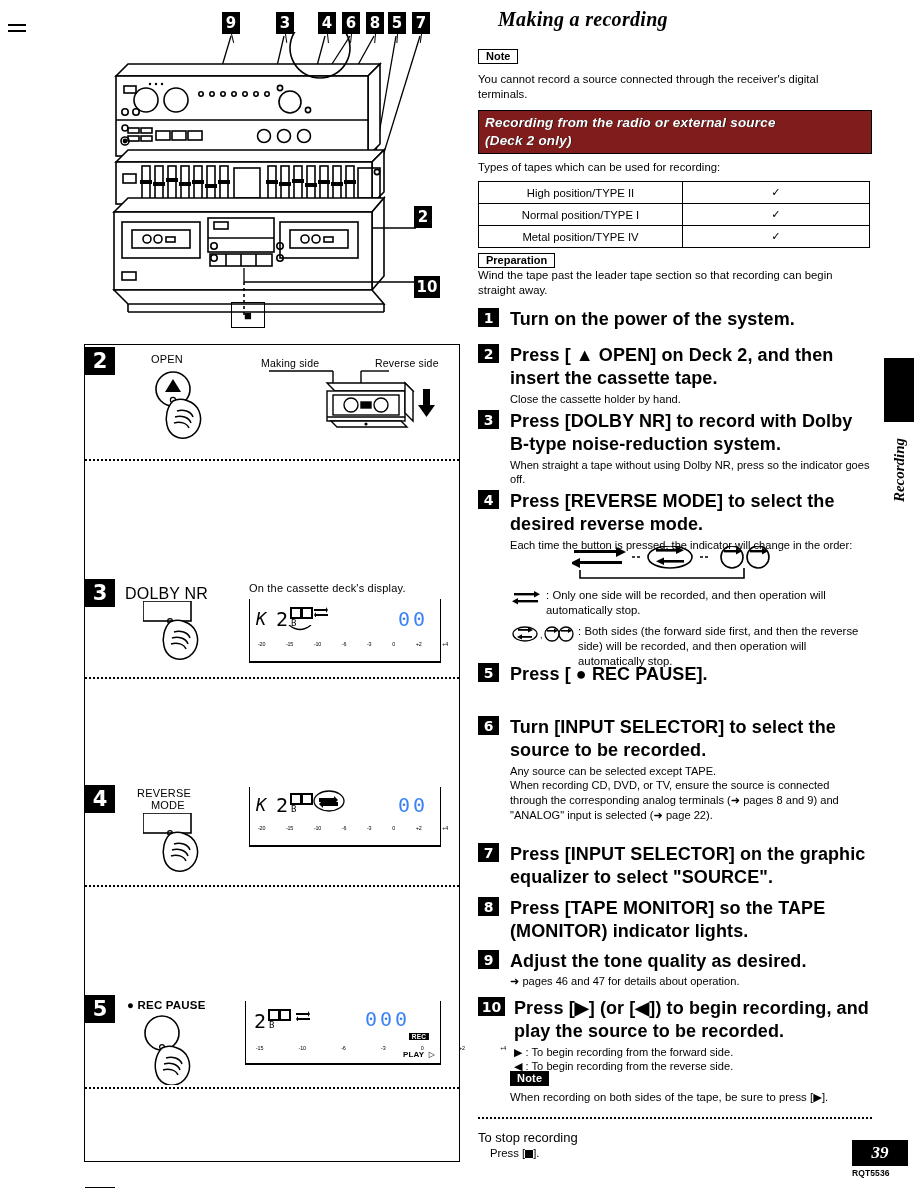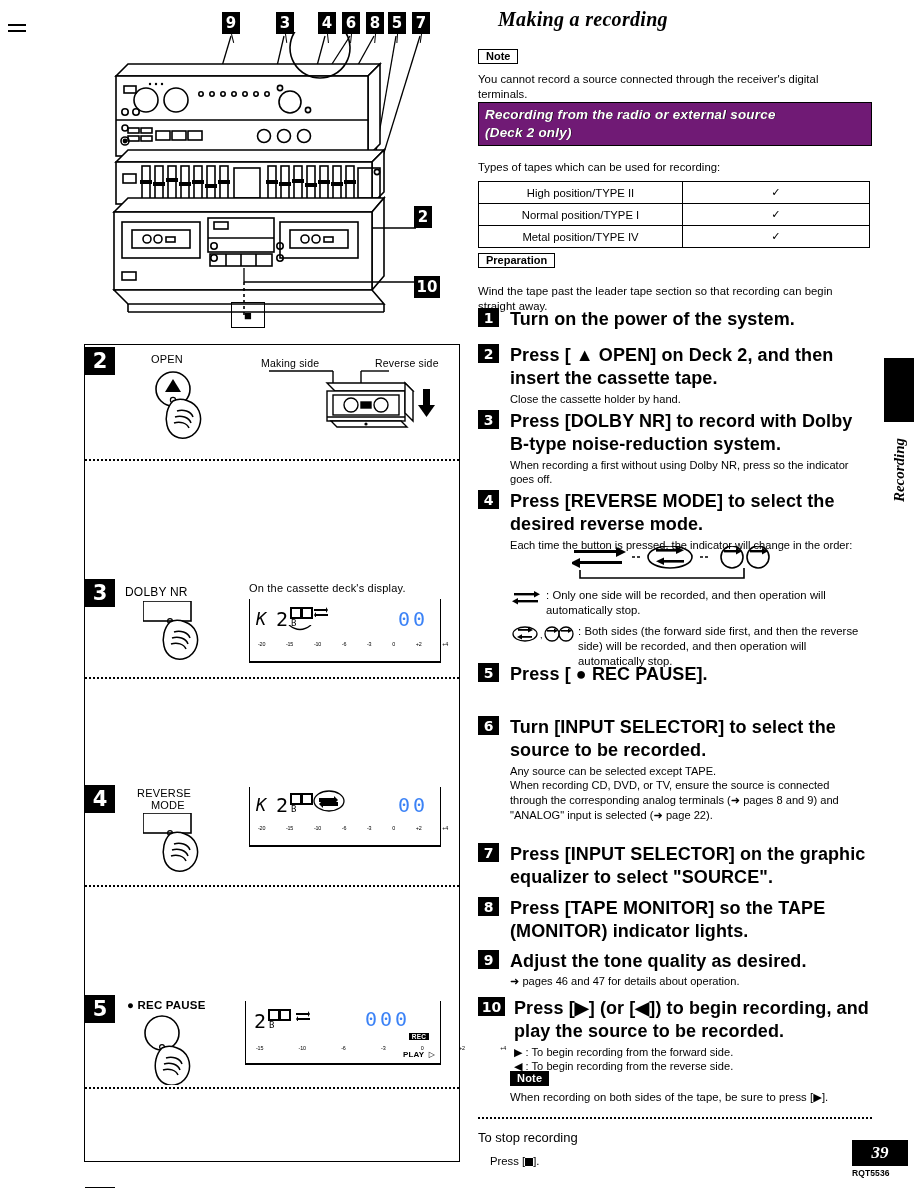--- a/index.html
+++ b/index.html
@@ -90,22 +90,22 @@
   .playtxt{font-size:8px;font-weight:bold;letter-spacing:.2px;}
 
   
   .right-col{position:absolute;left:476px;top:0;width:400px;height:1188px;}
   h1.title{
     font-family:"Liberation Serif", serif;
     font-style:italic;font-weight:bold;font-size:20px;
     margin:0;padding:0;position:absolute;left:22px;top:8px;letter-spacing:.3px;
   }
   .banner{
-    position:absolute;left:2px;top:102px;width:392px;height:42px;
-    border:1.6px solid #000;background:#701a75;color:#fff;overflow:hidden;
+    position:absolute;left:2px;top:110px;width:392px;height:42px;
+    border:1.6px solid #000;background:#7f1d1d;color:#fff;overflow:hidden;
   }
   .banner .btxt{
     font-size:13.5px;font-weight:bold;font-style:italic;line-height:1.32;
     padding:3px 0 0 6px;letter-spacing:.2px;
     text-shadow:0.6px 0 0 #000;
   }
   .bodytext{font-size:11.3px;line-height:1.33;letter-spacing:.05px;}
   .taptbl{
     position:absolute;left:2px;top:181px;width:392px;
     border-collapse:collapse;font-size:11.3px;
@@ -140,21 +140,21 @@
   .model{
     position:absolute;left:852px;top:1168px;width:60px;
     font-size:8.5px;font-weight:bold;letter-spacing:.1px;
   }
   .dotline{
     position:absolute;left:478px;top:1117px;width:394px;height:0;
     border-top:2px dotted #000;
   }
   .stopsec{position:absolute;left:478px;top:1130px;width:300px;}
   .stopsec .h{font-size:13px;font-weight:normal;}
-  .stopsec .p{font-size:11.3px;margin-top:10px;padding-left:12px;}
+  .stopsec .p{font-size:11.3px;margin-top:2px;padding-left:12px;}
   .blk{display:inline-block;width:8px;height:8px;background:#000;vertical-align:-1px;}
 </style>
 </head>
 <body>
 
 <div class="page">
 
   <div class="toprule"></div>
   <div class="toprule2"></div>
 
@@ -385,21 +385,21 @@
           <g fill="#000">
             <rect x="162" y="22" width="7" height="18"></rect>
             <polygon points="157,38 174,38 165.5,50"></polygon>
           </g>
         </svg>
         <div class="dotsep" style="top:114px"></div>
       </div>
 
       <div class="panel" style="height:104px">
         <div class="pn num-badge" style="top:118px;height:28px">3</div>
-        <div class="plabel" style="left:40px;top:124px;font-size:12px">DOLBY NR</div>
+        <div class="plabel" style="left:40px;top:124px;font-size:16px">DOLBY NR</div>
         <svg style="position:absolute;left:58px;top:140px" width="90" height="70">
           <rect x="0" y="0" width="48" height="20" fill="#fff" stroke="#000" stroke-width="1.6"></rect>
           <circle cx="27" cy="20" r="2.4" fill="none" stroke="#000" stroke-width="1.2"></circle>
           <g fill="#fff" stroke="#000" stroke-width="1.5">
             <path d="M27 21 C35 17 49 21 53 31 C57 41 53 53 43 57 C33 61 23 55 21 45 C19 37 21 27 27 21 Z"></path>
             <path d="M31 31 C37 29 45 31 47 37"></path>
             <path d="M29 37 C35 35 43 37 45 43"></path>
             <path d="M28 43 C34 41 41 43 43 48"></path>
           </g>
         </svg>
@@ -590,21 +590,21 @@
       </tr>
       <tr>
         <td class="l">Metal position/TYPE  IV</td>
         <td class="c">✓</td>
       </tr>
     </tbody>
       </table>
 
     <div style="position:absolute;left:2px;top:250px;width:392px">
       <span class="tag-outline">Preparation</span>
-      <div class="bodytext" style="margin-top:16px">Wind the tape past the leader tape section so that recording can begin straight away.</div>
+      <div class="bodytext" style="margin-top:0">Wind the tape past the leader tape section so that recording can begin straight away.</div>
     </div>
 
     <div class="step" style="top:308px">
       <div class="sn num-badge">1</div>
       <div class="stxt">
           <div class="head">Turn on the power of the system.</div>
         </div>
     </div>
 
     <div class="step" style="top:344px">
@@ -612,21 +612,21 @@
       <div class="stxt">
         <div class="head">Press [ ▲ OPEN] on Deck 2, and then insert the cassette tape.</div>
         <div class="sub">Close the cassette holder by hand.</div>
       </div>
     </div>
 
     <div class="step" style="top:410px">
       <div class="sn num-badge">3</div>
       <div class="stxt">
         <div class="head">Press [DOLBY NR] to record with Dolby B-type noise-reduction system.</div>
-        <div class="sub">When recording a first without using Dolby NR, press so the indicator goes off.</div>
+        <div class="sub">When straight a tape without using Dolby NR, press so the indicator goes off.</div>
       </div>
     </div>
 
     <div class="step" style="top:490px">
       <div class="sn num-badge">4</div>
       <div class="stxt">
         <div class="head">Press [REVERSE MODE] to select the desired reverse mode.</div>
         <div class="sub">Each time the button is pressed, the indicator will change in the order:</div>
       </div>
     </div>

